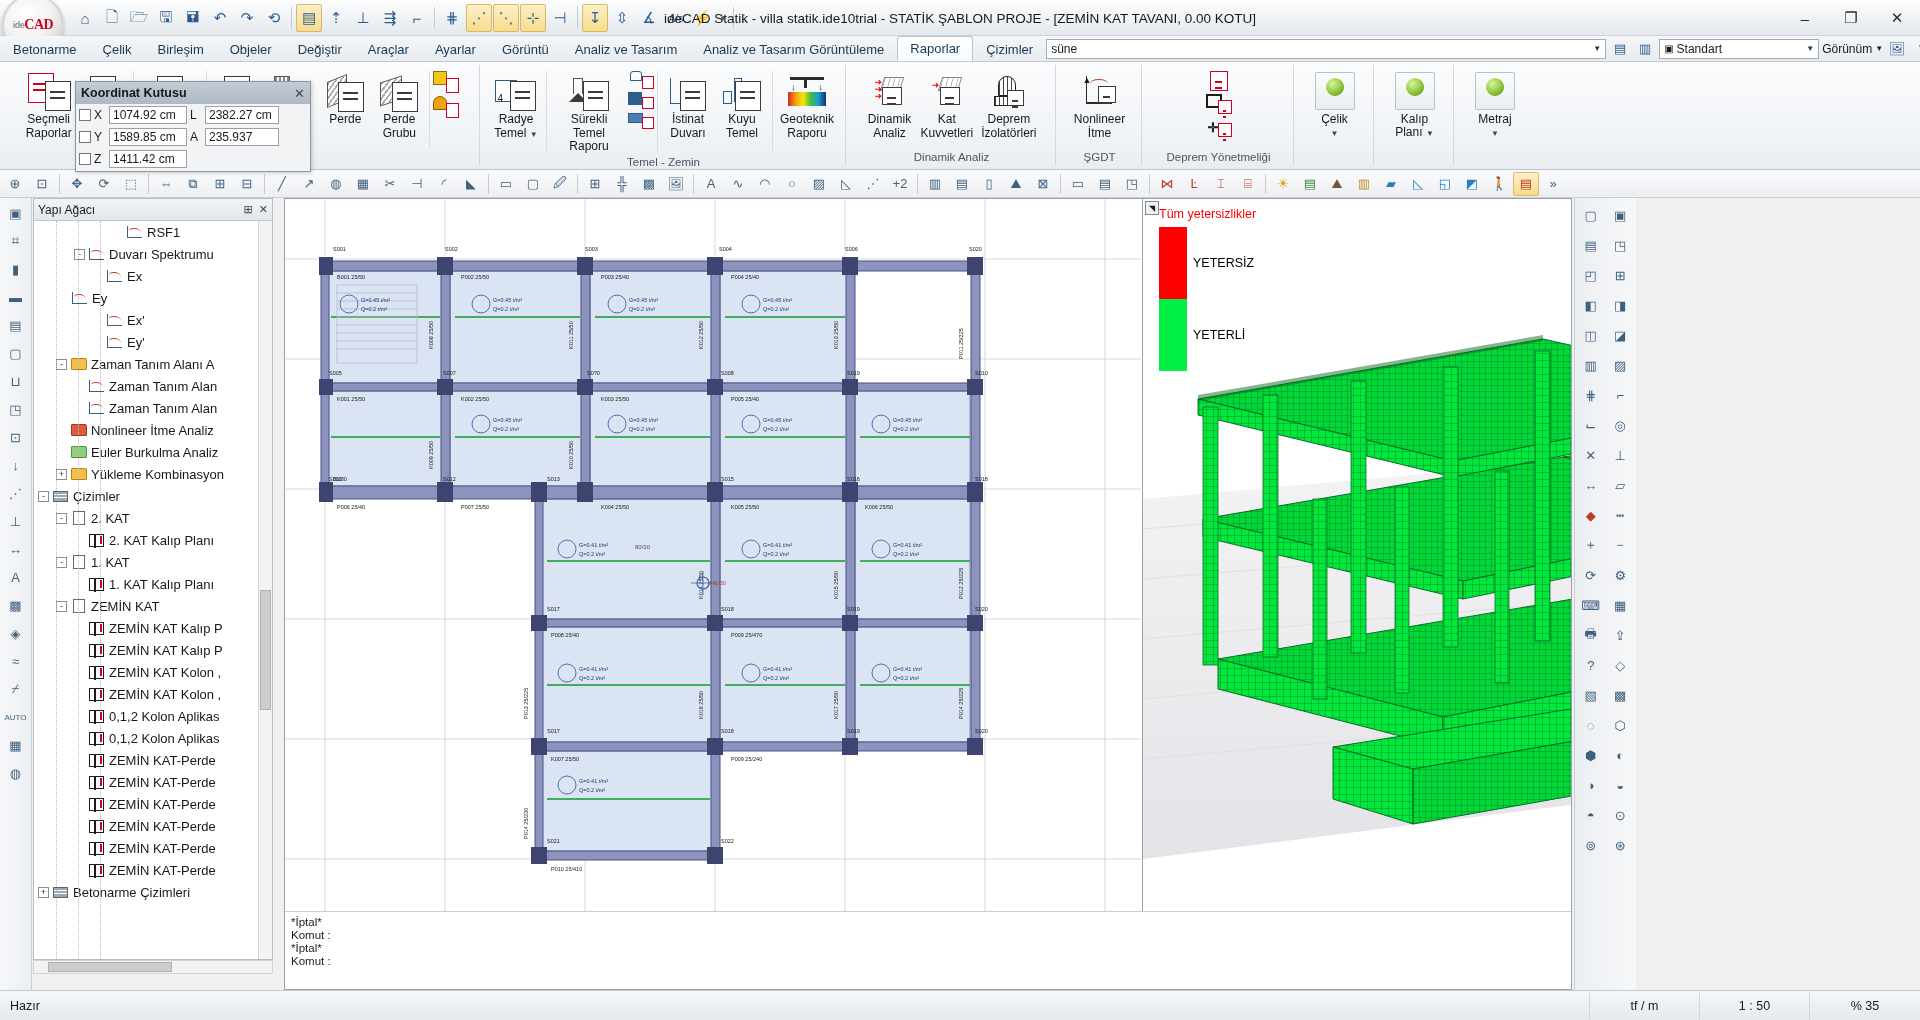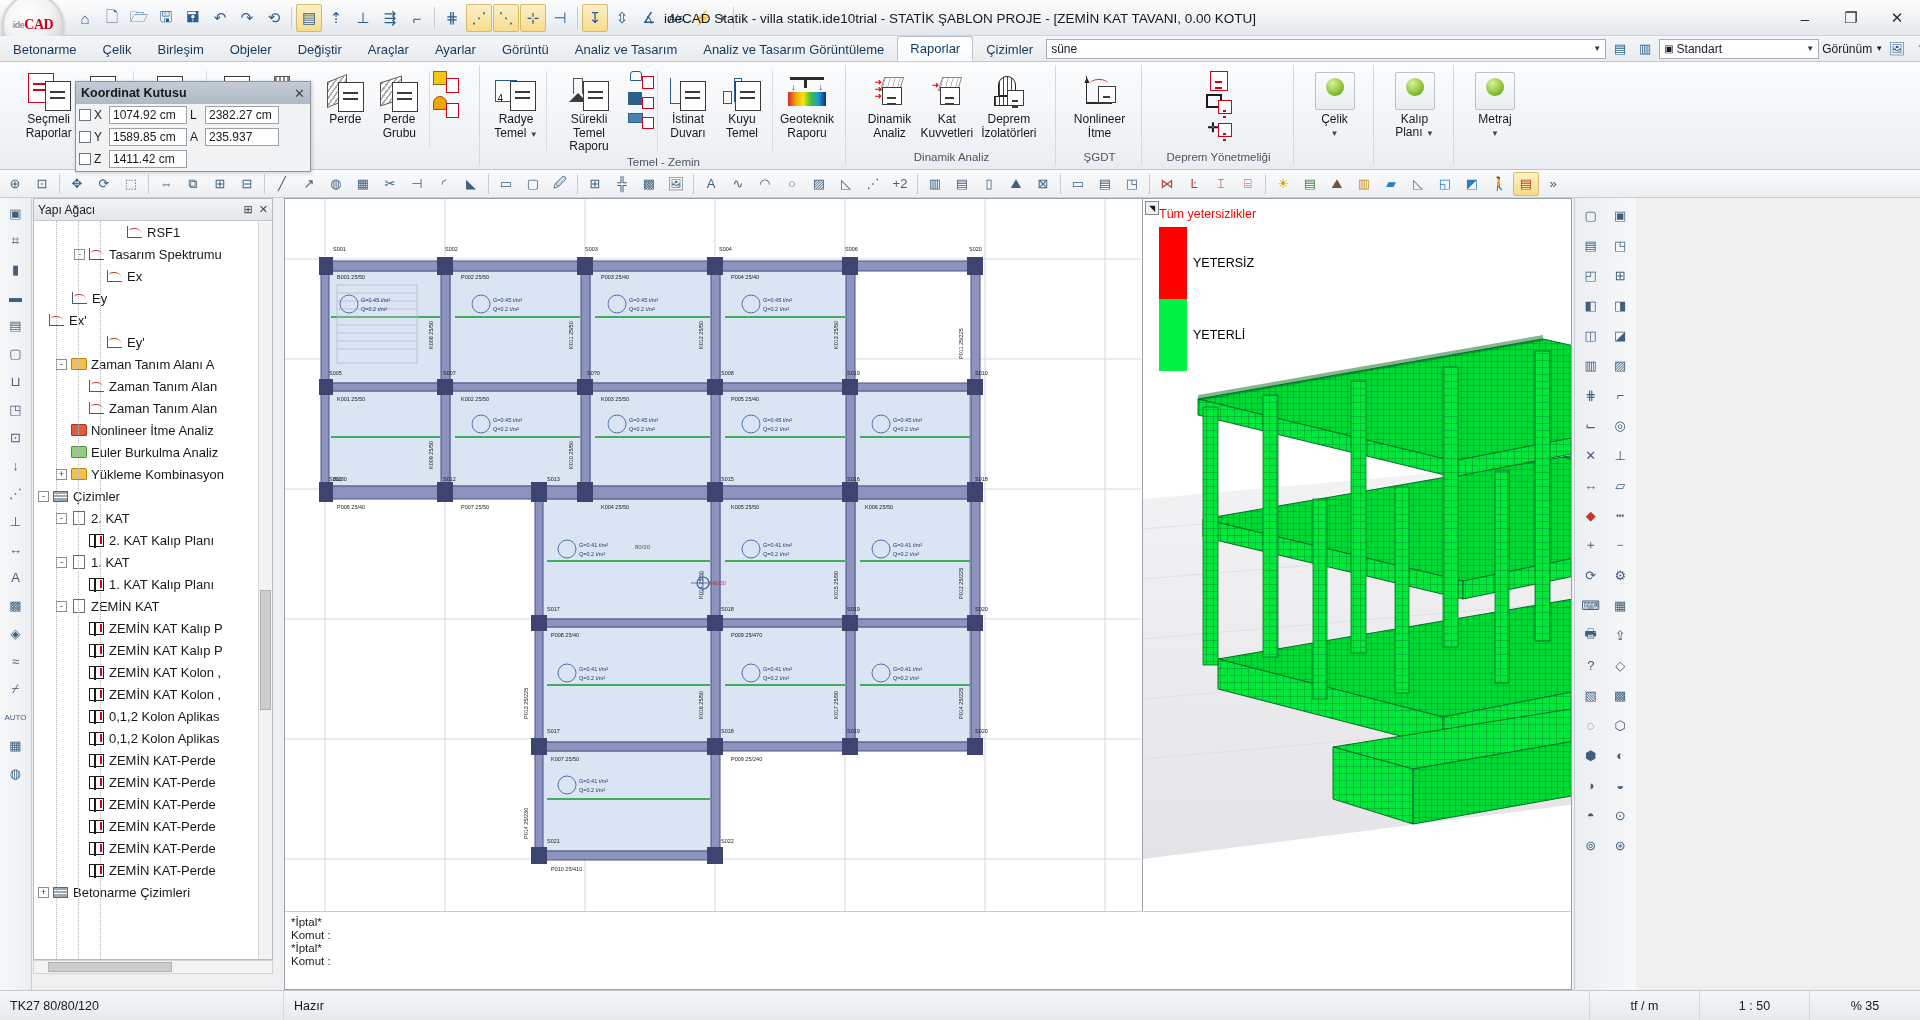--- a/index.html
+++ b/index.html
@@ -704,37 +704,37 @@
             <span class="tico">
               <span class="ico-chart"></span>
             </span>
             <span>RSF1</span>
           </div>
           <div class="tnode" style="padding-left: 40px;">
             <span class="exp">-</span>
             <span class="tico">
               <span class="ico-chart"></span>
             </span>
-            <span>Tasarım Spektrumu</span>
+            <span>Duvarı Spektrumu</span>
           </div>
           <div class="tnode" style="padding-left: 58px;">
             <span class="noexp"></span>
             <span class="tico">
               <span class="ico-chart"></span>
             </span>
             <span>Ex</span>
           </div>
           <div class="tnode" style="padding-left: 23px;">
             <span class="noexp"></span>
             <span class="tico">
               <span class="ico-chart"></span>
             </span>
             <span>Ey</span>
           </div>
-          <div class="tnode" style="">
+          <div class="tnode" style="padding-left: 58px;">
             <span class="noexp"></span>
             <span class="tico">
               <span class="ico-chart"></span>
             </span>
             <span>Ex'</span>
           </div>
           <div class="tnode" style="padding-left: 58px;">
             <span class="noexp"></span>
             <span class="tico">
               <span class="ico-chart"></span>
@@ -1263,20 +1263,19 @@
 
     <div class="cmdbar">
       <div>*İptal*</div>
       <div>Komut :</div>
       <div>*İptal*</div>
       <div>Komut :</div>
     </div>
   </div>
 
   <div class="statusbar">
-    <div class="sb-cell" style="width:284px">TK27 80/80/120</div>
     <div class="sb-cell" style="flex:1">Hazır</div>
     <div class="sb-cell" style="width:110px;justify-content:center">tf / m</div>
     <div class="sb-cell" style="width:110px;justify-content:center">1 : 50</div>
     <div class="sb-cell" style="width:110px;justify-content:center;border-right:none">% 35</div>
   </div>
 
 </div>
 
 </body></html>

